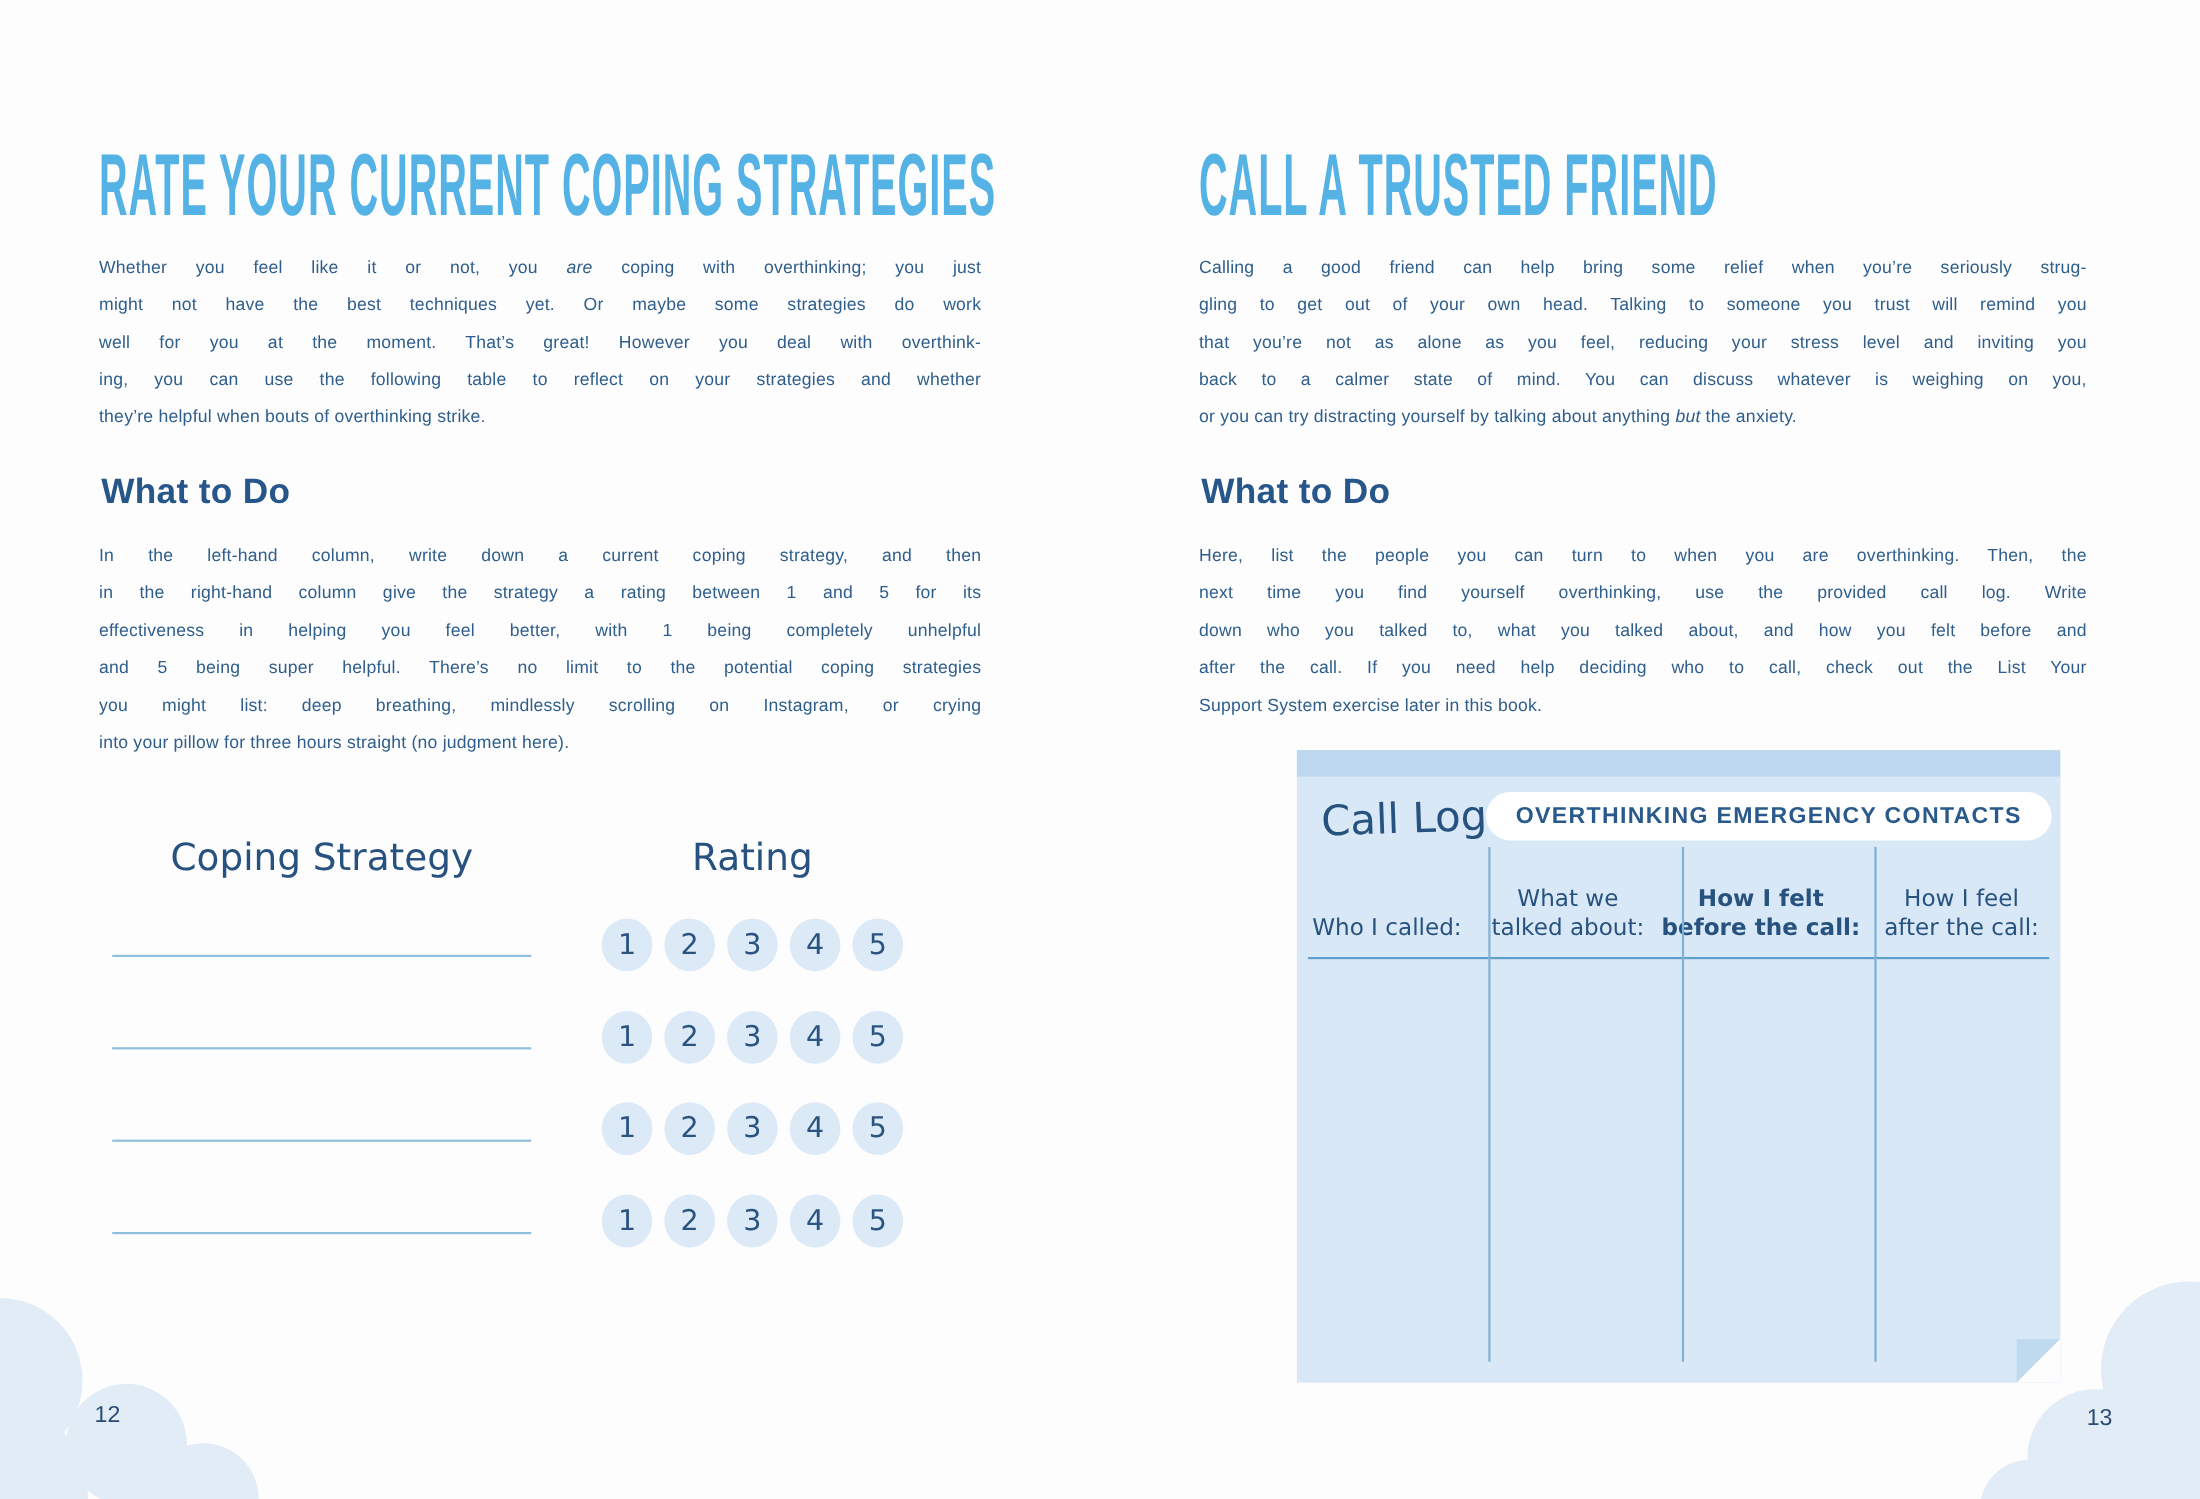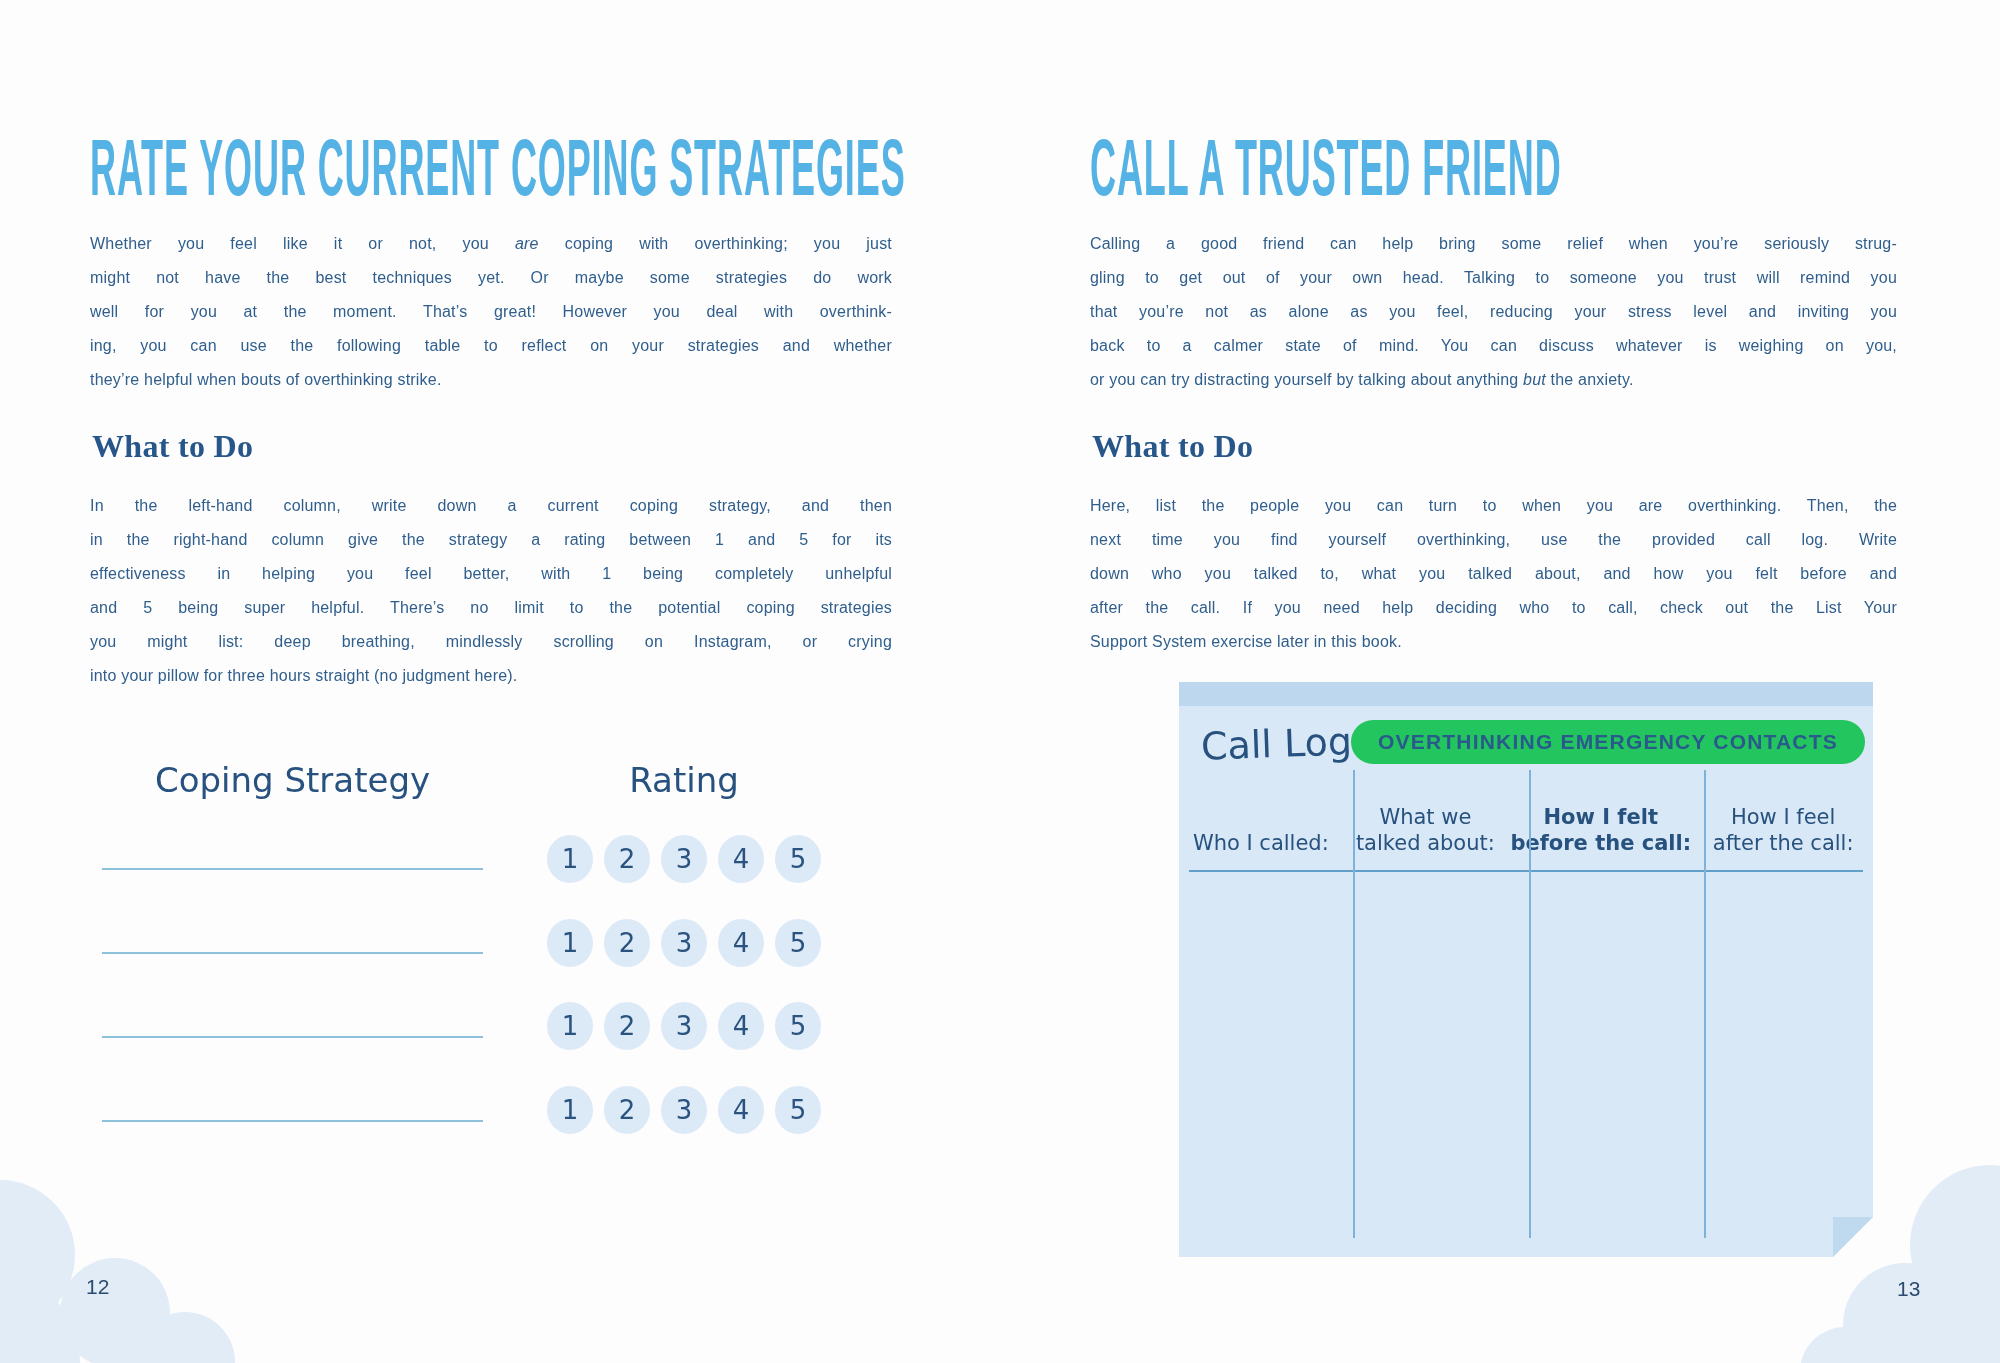--- a/index.html
+++ b/index.html
@@ -13,21 +13,21 @@
     font-weight:700;font-size:80px;line-height:80px;letter-spacing:2px;
     color:#55b2e4;transform:scaleX(0.45);transform-origin:left center;
   }
   
   .para{position:absolute;color:#2f5e8c;font-size:16px;letter-spacing:0.2px;}
   .tline{height:34px;line-height:34px;text-align:justify;text-align-last:justify;white-space:normal;}
   .tline.last{text-align-last:left;}
   .tline i{font-style:italic;}
   
   .h2{
-    position:absolute;top:428px;font-size:32px;font-weight:700;color:#27568a;letter-spacing:0.3px;font-family:Liberation Serif, serif;
+    position:absolute;top:428px;font-size:32px;font-weight:700;color:#27568a;letter-spacing:0.3px;
   }
   
   .hand{font-family:"DejaVu Sans",cursive,sans-serif;color:#27517e;}
   
   .col-head{position:absolute;top:760px;text-align:center;font-size:34px;}
   .write-line{
     position:absolute;left:102px;width:381px;height:0;
     border-bottom:2px solid #8fc0db;
   }
   .chip-row{position:absolute;left:547px;display:flex;gap:11px;}
@@ -37,21 +37,21 @@
     font-family:"DejaVu Sans",cursive,sans-serif;font-size:26px;color:#2a547f;
   }
   
   .call-log{
     position:absolute;left:1179px;top:682px;width:694px;height:575px;
     background:#d9e8f6;
   }
   .cl-strip{position:absolute;left:0;top:0;width:100%;height:24px;background:#bdd8ee;}
   .cl-banner{
     position:absolute;left:172px;top:38px;right:8px;height:44px;border-radius:22px;
-    background:#22c55e;display:flex;align-items:center;justify-content:center;
+    background:#ffffff;display:flex;align-items:center;justify-content:center;
     font-size:21px;font-weight:700;letter-spacing:1.2px;color:#2a5a8c;text-align:center;
   }
   .cl-label{
     position:absolute;left:22px;top:40px;font-size:38px;transform:rotate(-2deg);
   }
   .clh-row{
     position:absolute;left:0;top:100px;width:100%;height:80px;
     display:flex;align-items:flex-end;
   }
   .clh-col{

